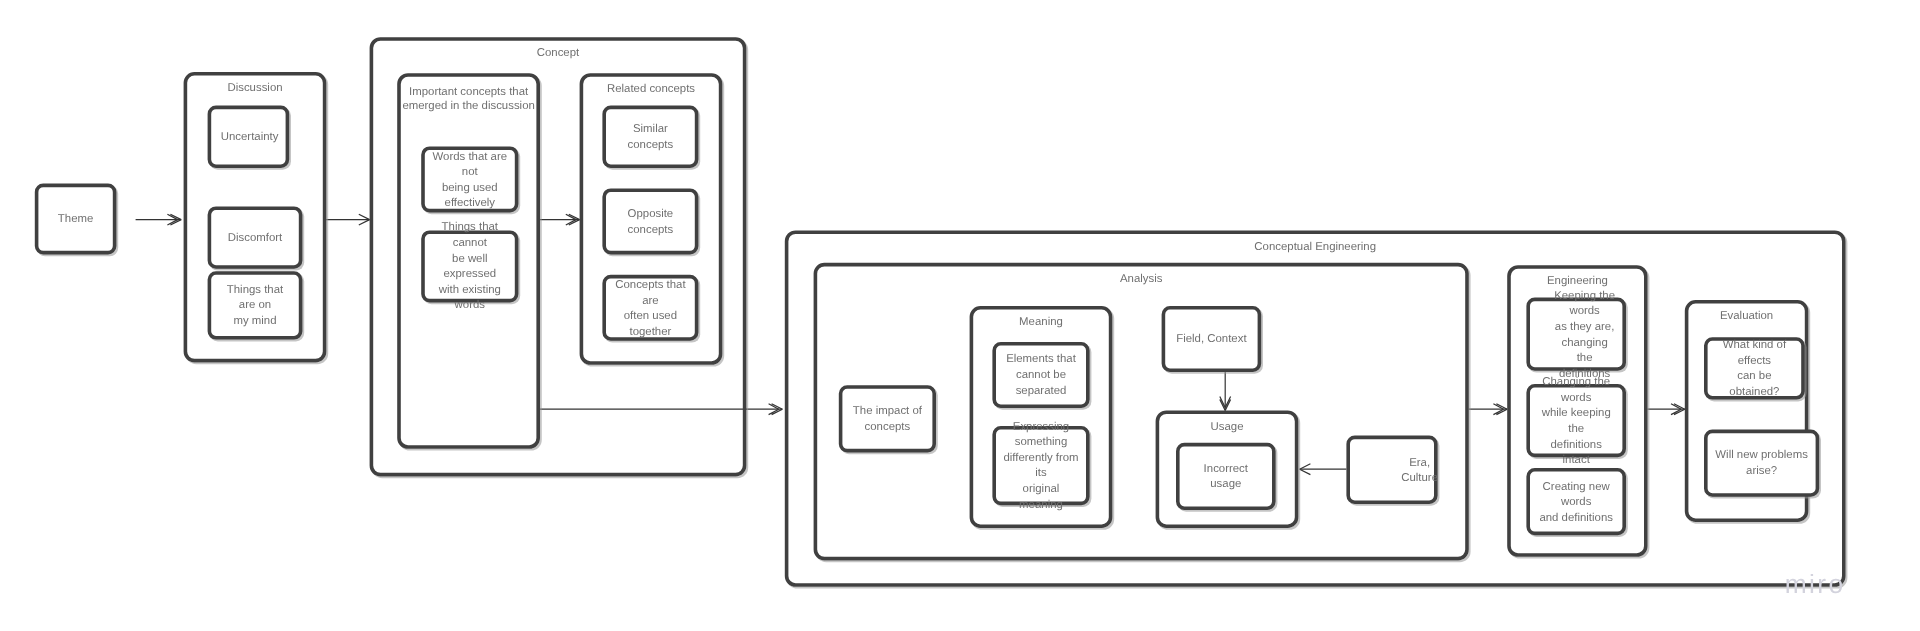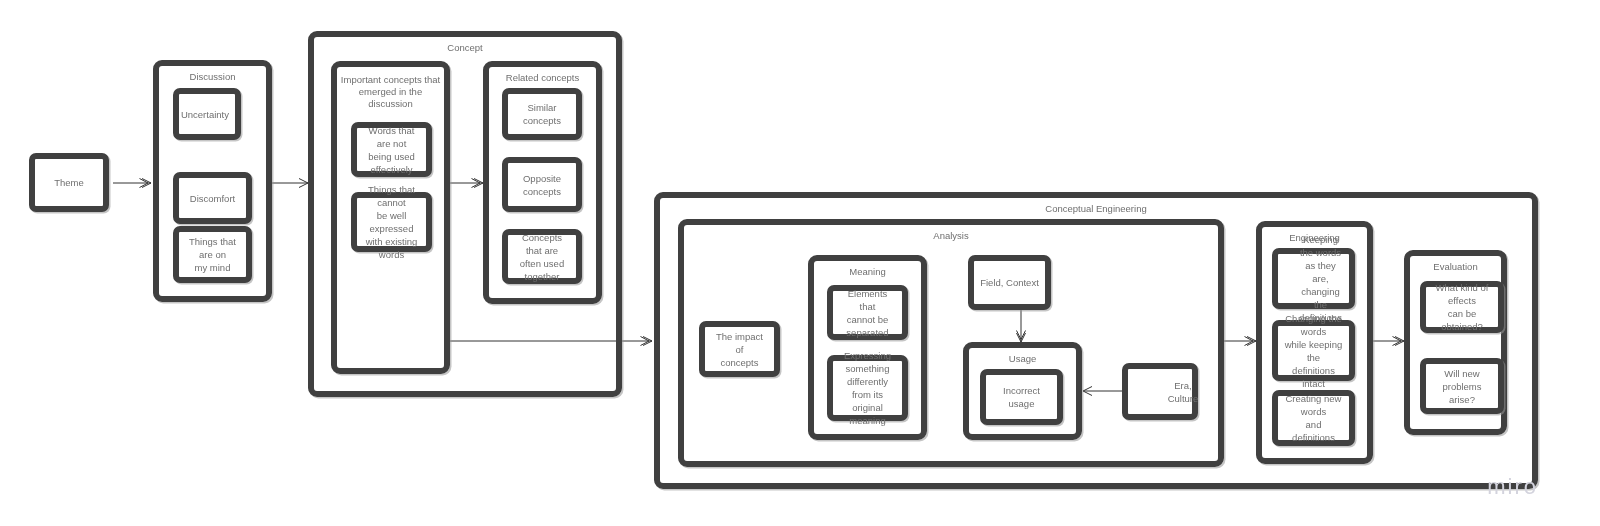--- a/index.html
+++ b/index.html
@@ -11,21 +11,21 @@
     overflow:hidden;
     position:relative;
   }
   #canvas{position:absolute;left:0;top:0;width:1600px;height:526px;}
 
   
   .node, .group{
     position:absolute;
     box-sizing:border-box;
     background:#ffffff;
-    border:6px solid #404040;
+    border:3px solid #404040;
     border-radius:7px;
     box-shadow:1.5px 1.5px 0 0 rgba(150,150,150,.55);
   }
   .group{
     border-radius:9px;
     background:transparent;
   }
   .node{
     display:flex;
     align-items:center;
@@ -94,21 +94,21 @@
     <line x1="1122" y1="391" x2="1083" y2="391"></line>
     <path class="arrowh" d="M 1083 391 L 1092 386.5 M 1083 391 L 1092 395.5"></path>
 
     <line x1="1224" y1="341" x2="1256" y2="341"></line>
     <path class="arrowh" d="M 1256 341 L 1247 336.5 M 1256 341 L 1247 345.5 M 1253 341 L 1244.5 336.5 M 1253 341 L 1244.5 345.5"></path>
 
     <line x1="1373" y1="341" x2="1404" y2="341"></line>
     <path class="arrowh" d="M 1404 341 L 1395 336.5 M 1404 341 L 1395 345.5 M 1401 341 L 1392.5 336.5 M 1401 341 L 1392.5 345.5"></path>
   </svg>
 
-  <div class="node" style="left:29px;top:153px;width:80px;height:59px;">
+  <div class="node" style="left:29px;top:153px;width:68px;height:59px;">
     <span class="label">Theme</span>
   </div>
 
   <div class="group" style="left:153px;top:60px;width:119px;height:242px;">
     <div class="glabel">Discussion</div>
   </div>
   <div class="node" style="left:173px;top:88px;width:68px;height:52px;justify-content:flex-end;">
     <span class="label">Uncertainty</span>
   </div>
   <div class="node" style="left:173px;top:172px;width:79px;height:52px;">
@@ -213,20 +213,20 @@
 and definitions</span>
   </div>
 
   <div class="group" style="left:1404px;top:250px;width:103px;height:185px;">
     <div class="glabel">Evaluation</div>
   </div>
   <div class="node" style="left:1420px;top:281px;width:84px;height:52px;">
     <span class="label">What kind of effects
 can be obtained?</span>
   </div>
-  <div class="node" style="left:1420px;top:358px;width:84px;height:56px;">
+  <div class="node" style="left:1420px;top:358px;width:96px;height:56px;">
     <span class="label">Will new problems
 arise?</span>
   </div>
 
   <div id="miro">miro</div>
 
 </div>
 
 </body></html>

